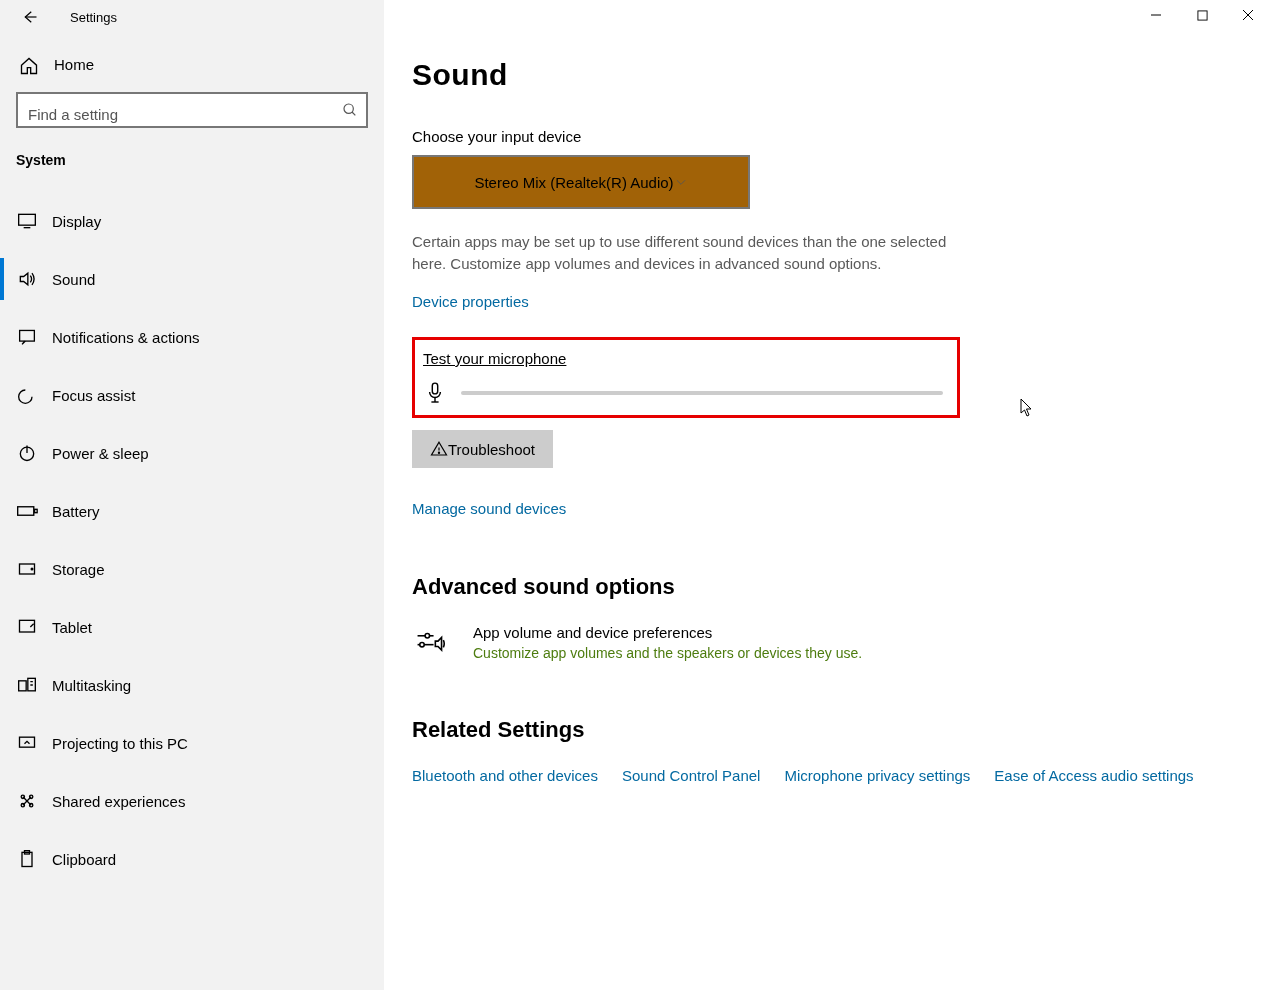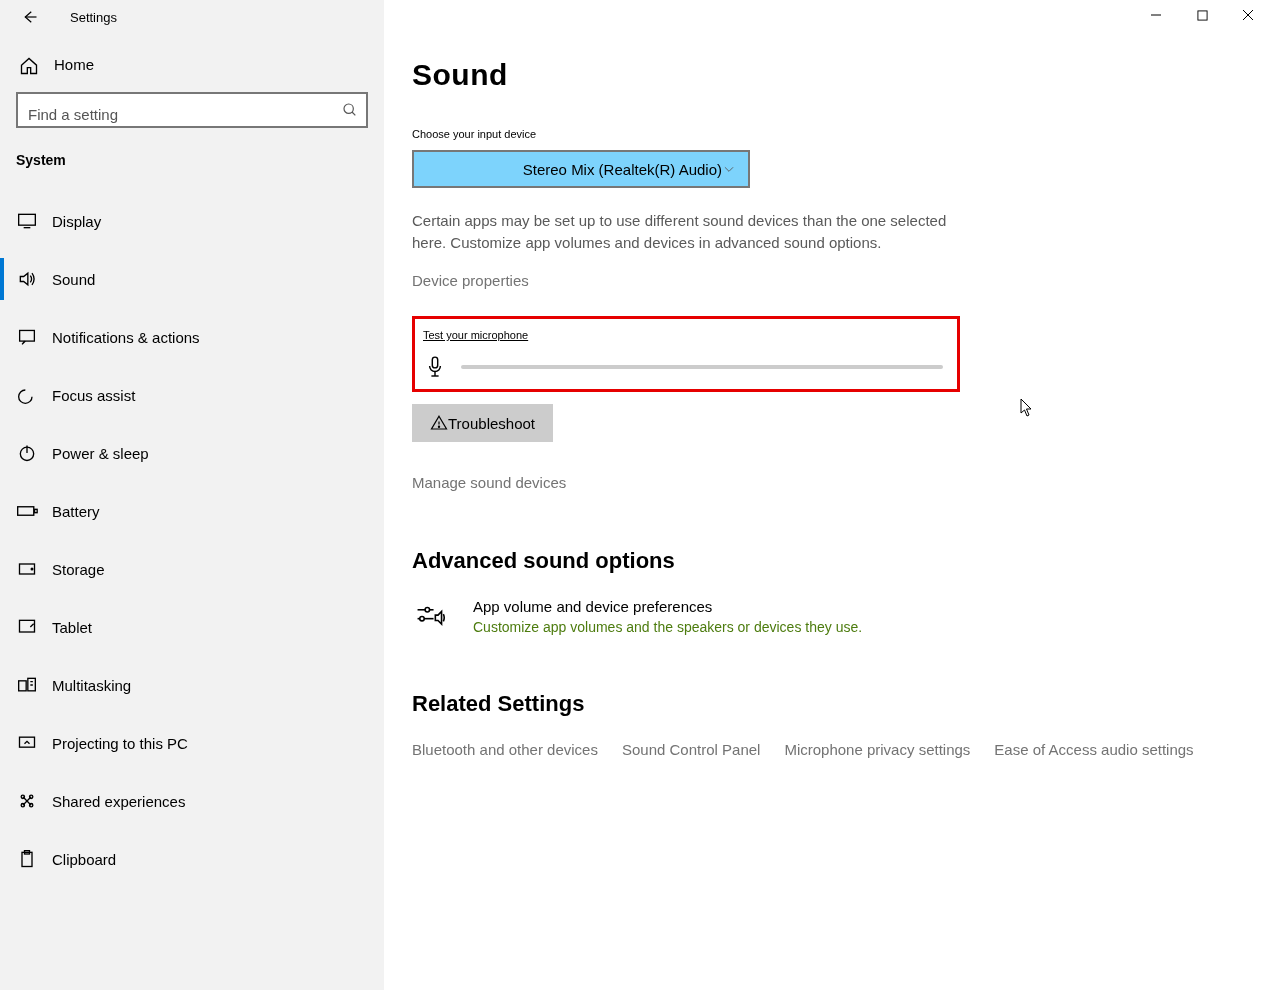--- a/index.html
+++ b/index.html
@@ -24,24 +24,24 @@
     .nav-item .icon { width: 22px; height: 22px; display: flex; align-items: center; justify-content: center; color: #000; }
     .nav-item .label { margin-left: 14px; font-size: 15px; }
     .nav-item.active::before { content: ""; position: absolute; left: 0; top: 8px; bottom: 8px; width: 4px; background: #0078d4; }
 
     
     .main { flex: 1; height: 100%; background: #fff; position: relative; padding: 0; }
     .window-controls { position: absolute; top: 0; right: 0; display: flex; }
     .win-ctrl { width: 46px; height: 30px; display: flex; align-items: center; justify-content: center; cursor: pointer; }
     .content { padding: 58px 40px 40px 28px; }
     h1.page-title { font-size: 30px; font-weight: 600; letter-spacing: 0.5px; margin-bottom: 36px; }
-    .sub-label { font-size: 11px; margin-bottom: 10px; }
-    .select { width: 338px; height: 38px; border: 2px solid #777; background: #7dd3fc; display: flex; align-items: center; justify-content: flex-end; padding: 0 12px; font-size: 15px; cursor: pointer; margin-bottom: 22px; }
+    .sub-label { font-size: 15px; margin-bottom: 10px; }
+    .select { width: 338px; height: 54px; border: 2px solid #777; background: #a16207; display: flex; align-items: center; justify-content: center; padding: 0 12px; font-size: 15px; cursor: pointer; margin-bottom: 22px; }
     .desc { font-size: 15px; color: #5a5a5a; line-height: 22px; max-width: 540px; margin-bottom: 18px; }
-    .link { font-size: 15px; color: #737373; cursor: pointer; display: inline-block; }
+    .link { font-size: 15px; color: #0369a1; cursor: pointer; display: inline-block; }
     .link-row { margin-bottom: 18px; }
 
     .mic-highlight { border: 3px solid #e60000; padding: 10px 14px 10px 8px; width: 548px; margin-top: 26px; text-decoration: underline; }
     .mic-highlight .sub-label { margin-bottom: 14px; }
     .mic-row { display: flex; align-items: center; gap: 14px; }
     .mic-icon { width: 24px; height: 24px; display: flex; align-items: center; justify-content: center; }
     .mic-bar { flex: 1; height: 4px; background: #ccc; border-radius: 2px; }
 
     .troubleshoot { margin-top: 12px; background: #ccc; border: none; height: 38px; padding: 0 18px; font-size: 15px; display: flex; align-items: center; gap: 0; cursor: pointer; }
     .body-link { margin-top: 32px; }

